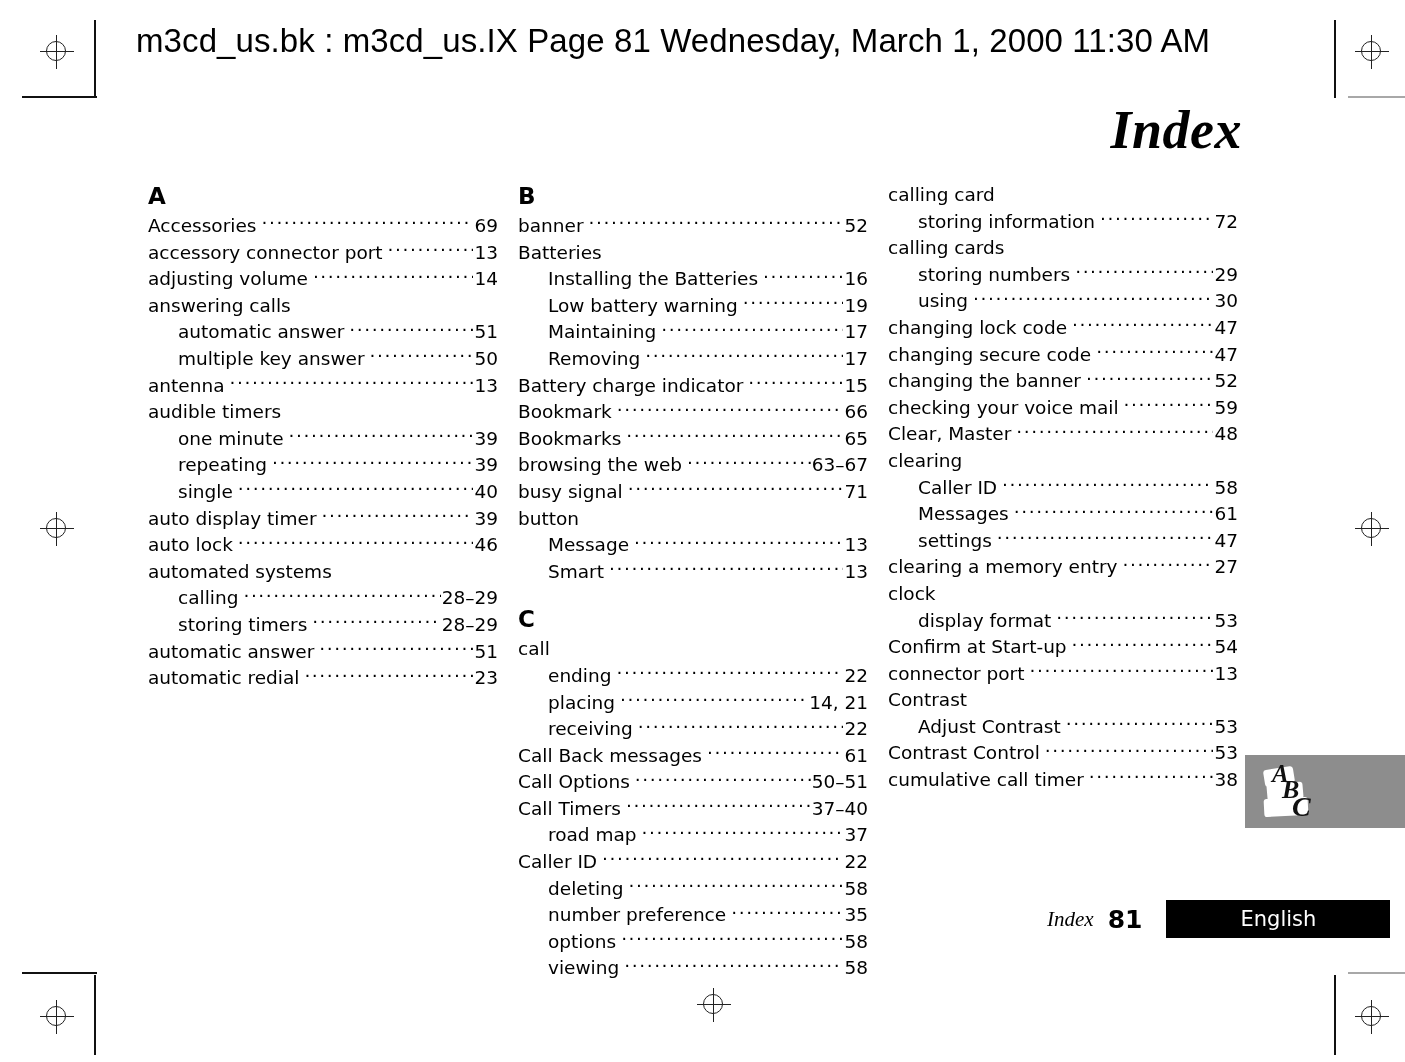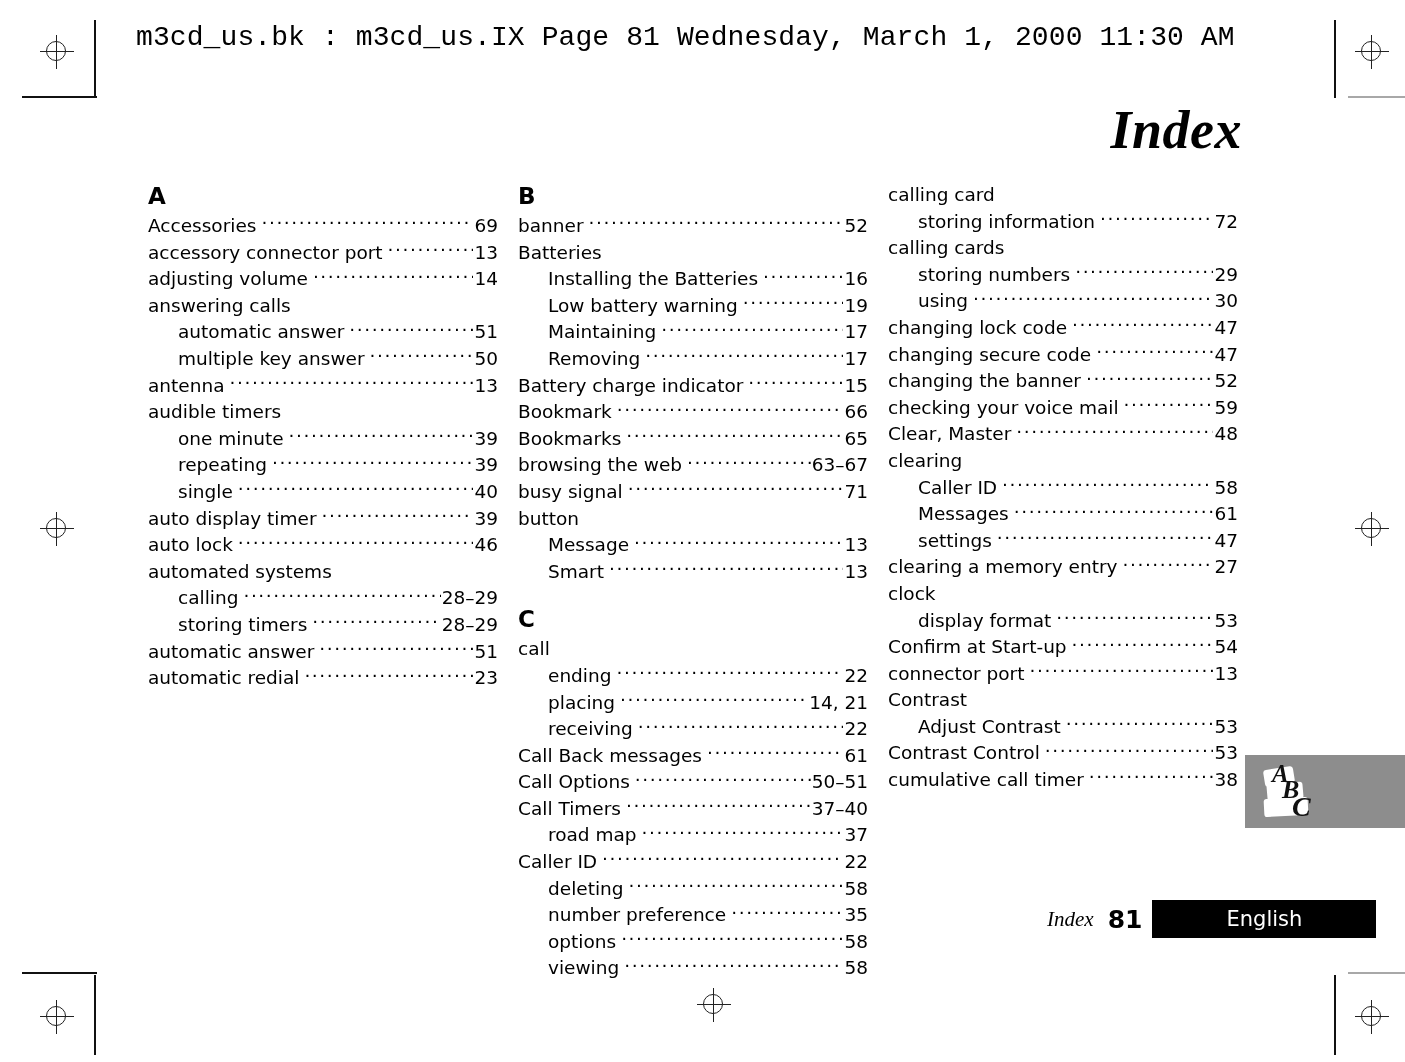--- a/index.html
+++ b/index.html
@@ -46,22 +46,22 @@
     position: absolute;
     background: #111;
   }
   .cropline.thin-gray { background: #a8a8a8; }
 
   
   .page-header {
     position: absolute;
     left: 136px;
     top: 22px;
-    font-family: Liberation Mono, monospace;
-    font-size: 28px;
+    font-family: Liberation Sans, sans-serif;
+    font-size: 33px;
     letter-spacing: 0.1px;
     white-space: nowrap;
   }
 
   
   .chapter-title {
     position: absolute;
     right: 163px;
     top: 103px;
     font-family: "Liberation Serif", serif;
@@ -178,21 +178,21 @@
   .footer .foot-label {
     font-family: "Liberation Serif", serif;
     font-style: italic;
     font-size: 21px;
     margin-right: 14px;
   }
   .footer .foot-page {
     font-family: "DejaVu Sans", sans-serif;
     font-weight: bold;
     font-size: 25px;
-    margin-right: 10px;
+    margin-right: 24px;
   }
   .footer .foot-lang {
     background: #000000;
     color: #ffffff;
     font-family: "DejaVu Sans", sans-serif;
     font-size: 21px;
     width: 224px;
     height: 38px;
     line-height: 38px;
     text-align: center;

